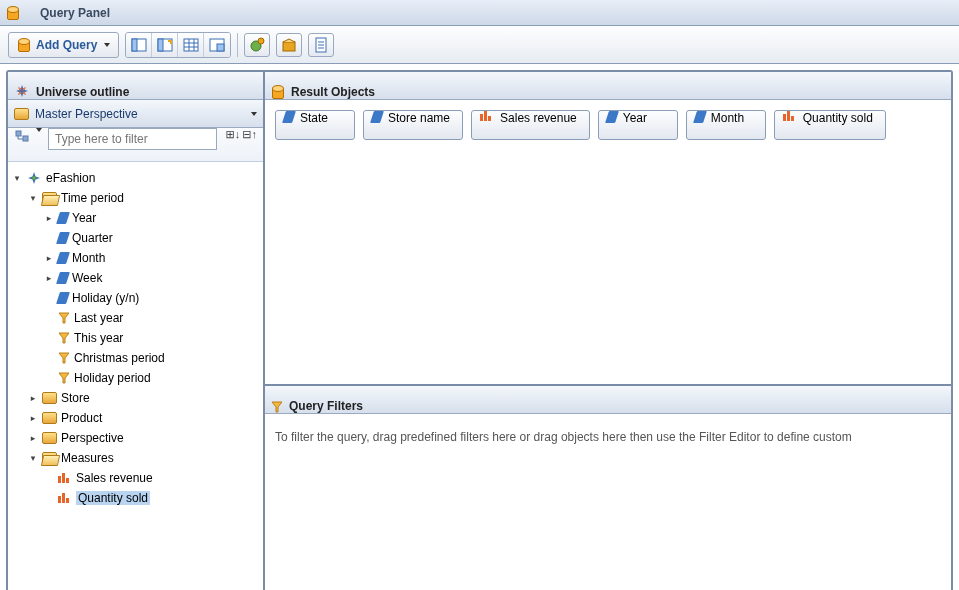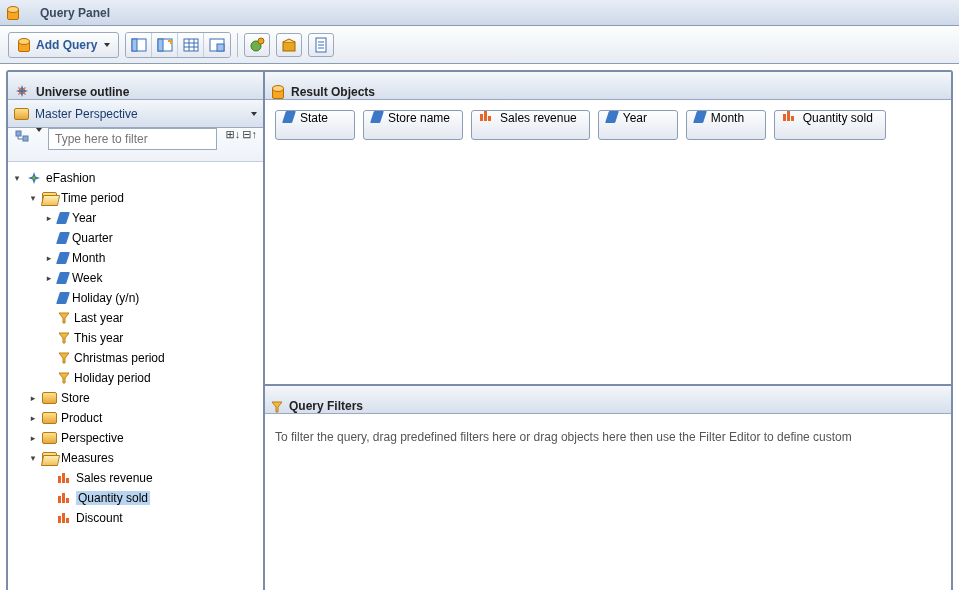--- a/index.html
+++ b/index.html
@@ -483,31 +483,20 @@
       <div class="tree-node indent-2">
         <span class="tree-toggle none"></span>
         <span class="icon-meas">
             <svg width="14" height="10">
               <rect x="0" y="3" width="3" height="7" fill="#e8652a"></rect>
               <rect x="4" y="0" width="3" height="10" fill="#e8652a"></rect>
               <rect x="8" y="5" width="3" height="5" fill="#e8652a"></rect>
             </svg>
           </span>
         <span class="tree-label selected">Quantity sold</span>
-      </div>
-      <div class="tree-node indent-2">
-        <span class="tree-toggle none"></span>
-        <span class="icon-meas">
-            <svg width="14" height="10">
-              <rect x="0" y="3" width="3" height="7" fill="#e8652a"></rect>
-              <rect x="4" y="0" width="3" height="10" fill="#e8652a"></rect>
-              <rect x="8" y="5" width="3" height="5" fill="#e8652a"></rect>
-            </svg>
-          </span>
-        <span class="tree-label">Discount</span>
       </div>
     </div>
   </div>
 
   <div class="right-panel">
     <div class="result-objects">
       <div class="panel-header">
         <span class="icon-cyl"></span>
         <span>Result Objects</span>
       </div>

